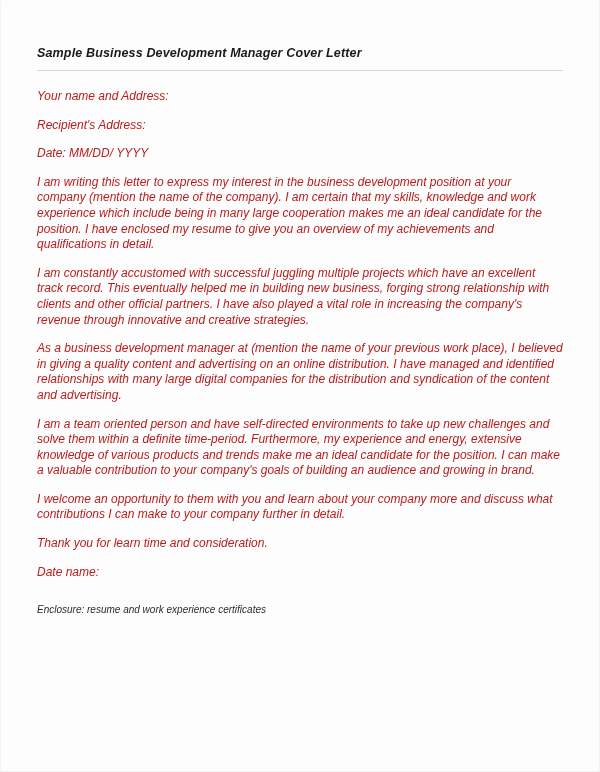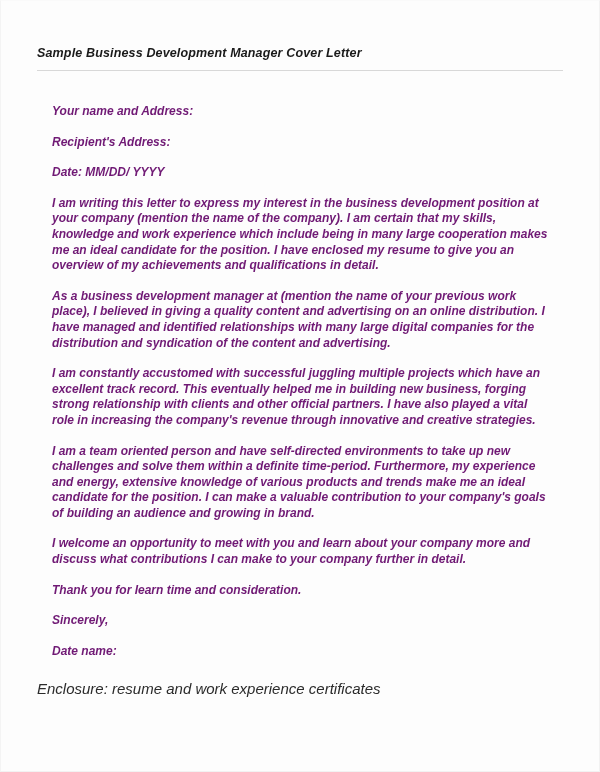--- a/index.html
+++ b/index.html
@@ -54,26 +54,25 @@
   }
 
   .letter-body {
     padding-top: 18px;
   }
 
   .line,
   .para {
     font-size: 12px;
     font-style: italic;
-    color: #701a75;
+    color: #b91c1c;
     line-height: 15.6px;
-    margin: 15px;
+    margin: 0;
     padding: 0;
     text-align: left;
-    font-weight: bold;
   }
 
   
   .line {
     margin-bottom: 13px;
     white-space: nowrap;
   }
 
   .para {
     margin-bottom: 13px;
@@ -81,21 +80,21 @@
 
   
   .line-group {
     margin-bottom: 13px;
   }
   .line-group .line {
     margin-bottom: 0;
   }
 
   .enclosure {
-    font-size: 15px;
+    font-size: 10px;
     font-style: italic;
     color: #2b2b2b;
     line-height: 15.6px;
     margin: 0;
     padding-top: 9px;
     white-space: nowrap;
   }
 </style>
 </head>
 <body>
@@ -112,32 +111,31 @@
 
       <p class="line">Your name and Address:</p>
 
       <p class="line">Recipient's Address:</p>
 
       <p class="line">Date: MM/DD/ YYYY</p>
 
 
       <p class="para">I am writing this letter to express my interest in the business development position at your company (mention the name of the company). I am certain that my skills, knowledge and work experience which include being in many large cooperation makes me an ideal candidate for the position. I have enclosed my resume to give you an overview of my achievements and qualifications in detail.</p>
 
+      <p class="para">I am constantly accustomed with successful juggling multiple projects which have an excellent track record. This eventually helped me in building new business, forging strong relationship with clients and other official partners. I have also played a vital role in increasing the company's revenue through innovative and creative strategies.</p>
+
       <p class="para">As a business development manager at (mention the name of your previous work place), I believed in giving a quality content and advertising on an online distribution. I have managed and identified relationships with many large digital companies for the distribution and syndication of the content and advertising.</p>
-
-      <p class="para">I am constantly accustomed with successful juggling multiple projects which have an excellent track record. This eventually helped me in building new business, forging strong relationship with clients and other official partners. I have also played a vital role in increasing the company's revenue through innovative and creative strategies.</p>
 
       <p class="para">I am a team oriented person and have self-directed environments to take up new challenges and solve them within a definite time-period. Furthermore, my experience and energy, extensive knowledge of various products and trends make me an ideal candidate for the position. I can make a valuable contribution to your company's goals of building an audience and growing in brand.</p>
 
-      <p class="para">I welcome an opportunity to meet with you and learn about your company more and discuss what contributions I can make to your company further in detail.</p>
+      <p class="para">I welcome an opportunity to them with you and learn about your company more and discuss what contributions I can make to your company further in detail.</p>
 
       <p class="line">Thank you for learn time and consideration.</p>
 
       <div class="line-group">
-        <p class="line">Sincerely,</p>
         <p class="line">Date name:</p>
       </div>
 
       <p class="enclosure">Enclosure: resume and work experience certificates</p>
 
     </div>
   </div>
 </div>
 
 </body></html>

